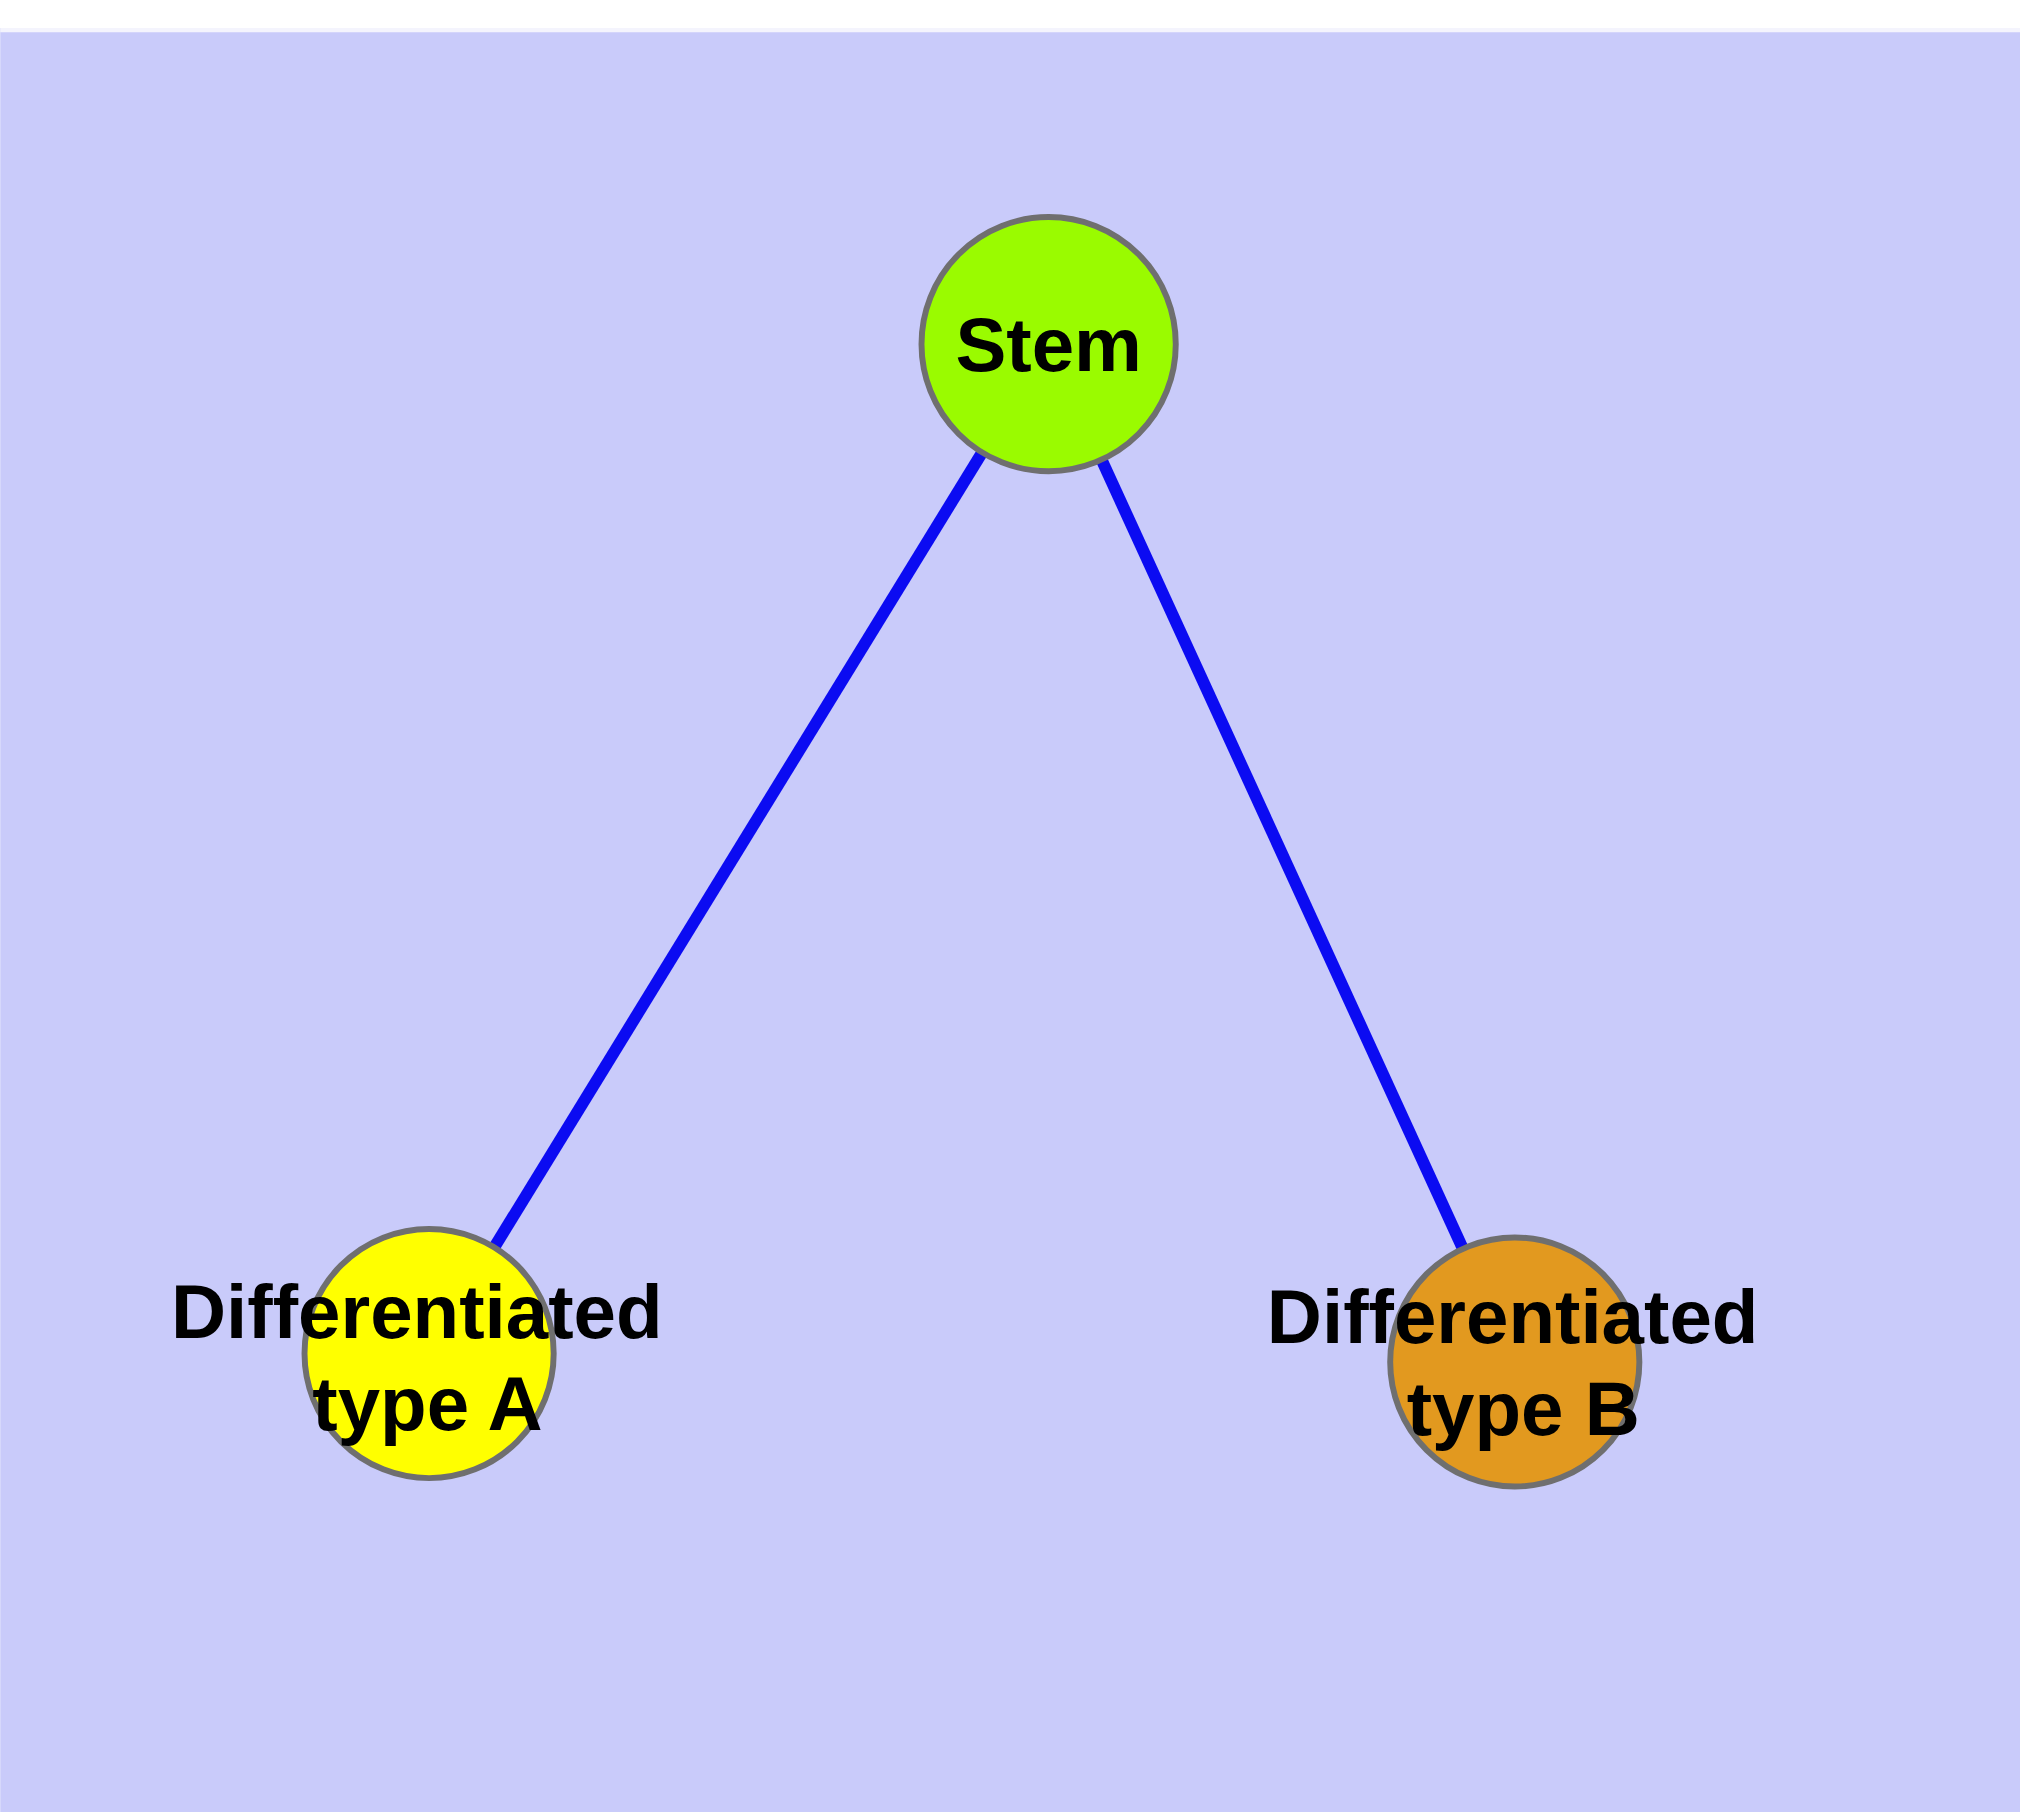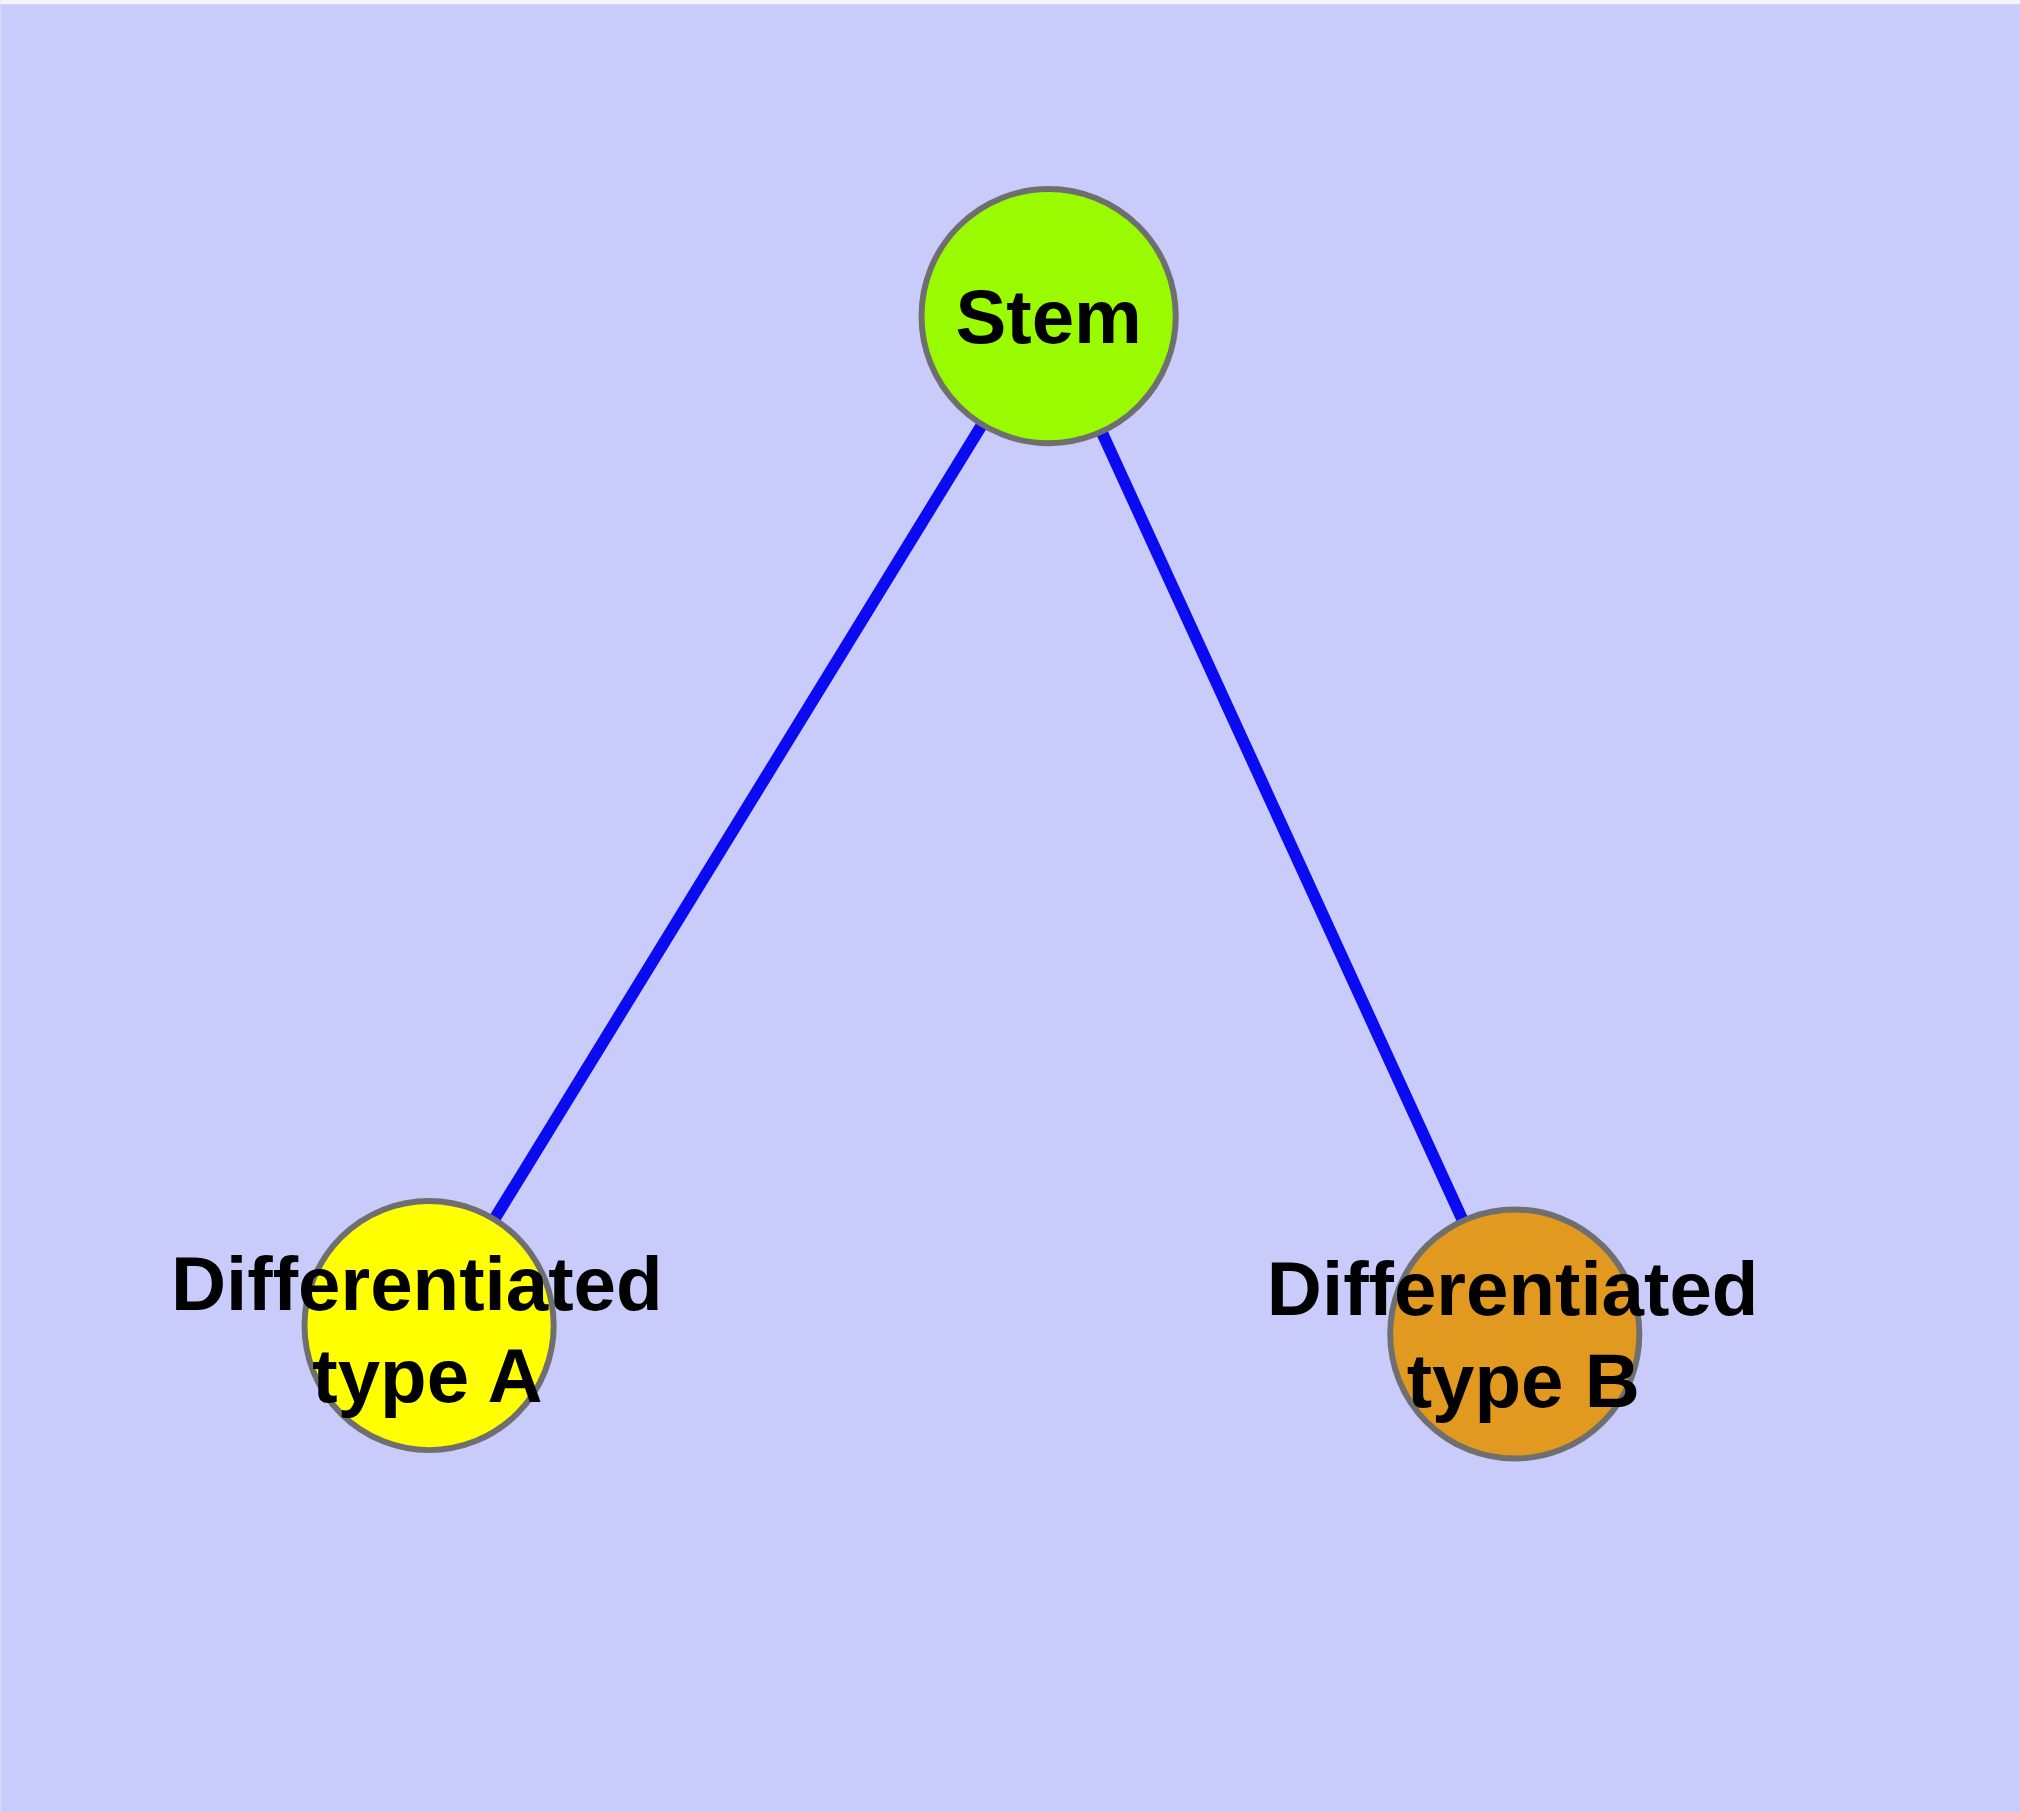--- a/index.html
+++ b/index.html
@@ -7,20 +7,21 @@
   body {
     width: 2021px;
     height: 1812px;
     overflow: hidden;
     font-family: "Liberation Sans", "DejaVu Sans", sans-serif;
   }
   #stage {
     position: relative;
     width: 2021px;
     height: 1627px;
+    margin-top: 28px;
   }
   svg { display: block; }
   .node-label {
     font-family: "Liberation Sans", "DejaVu Sans", sans-serif;
     font-weight: bold;
     font-size: 90px;
     fill: #000000;
     text-anchor: middle;
   }
 </style>

